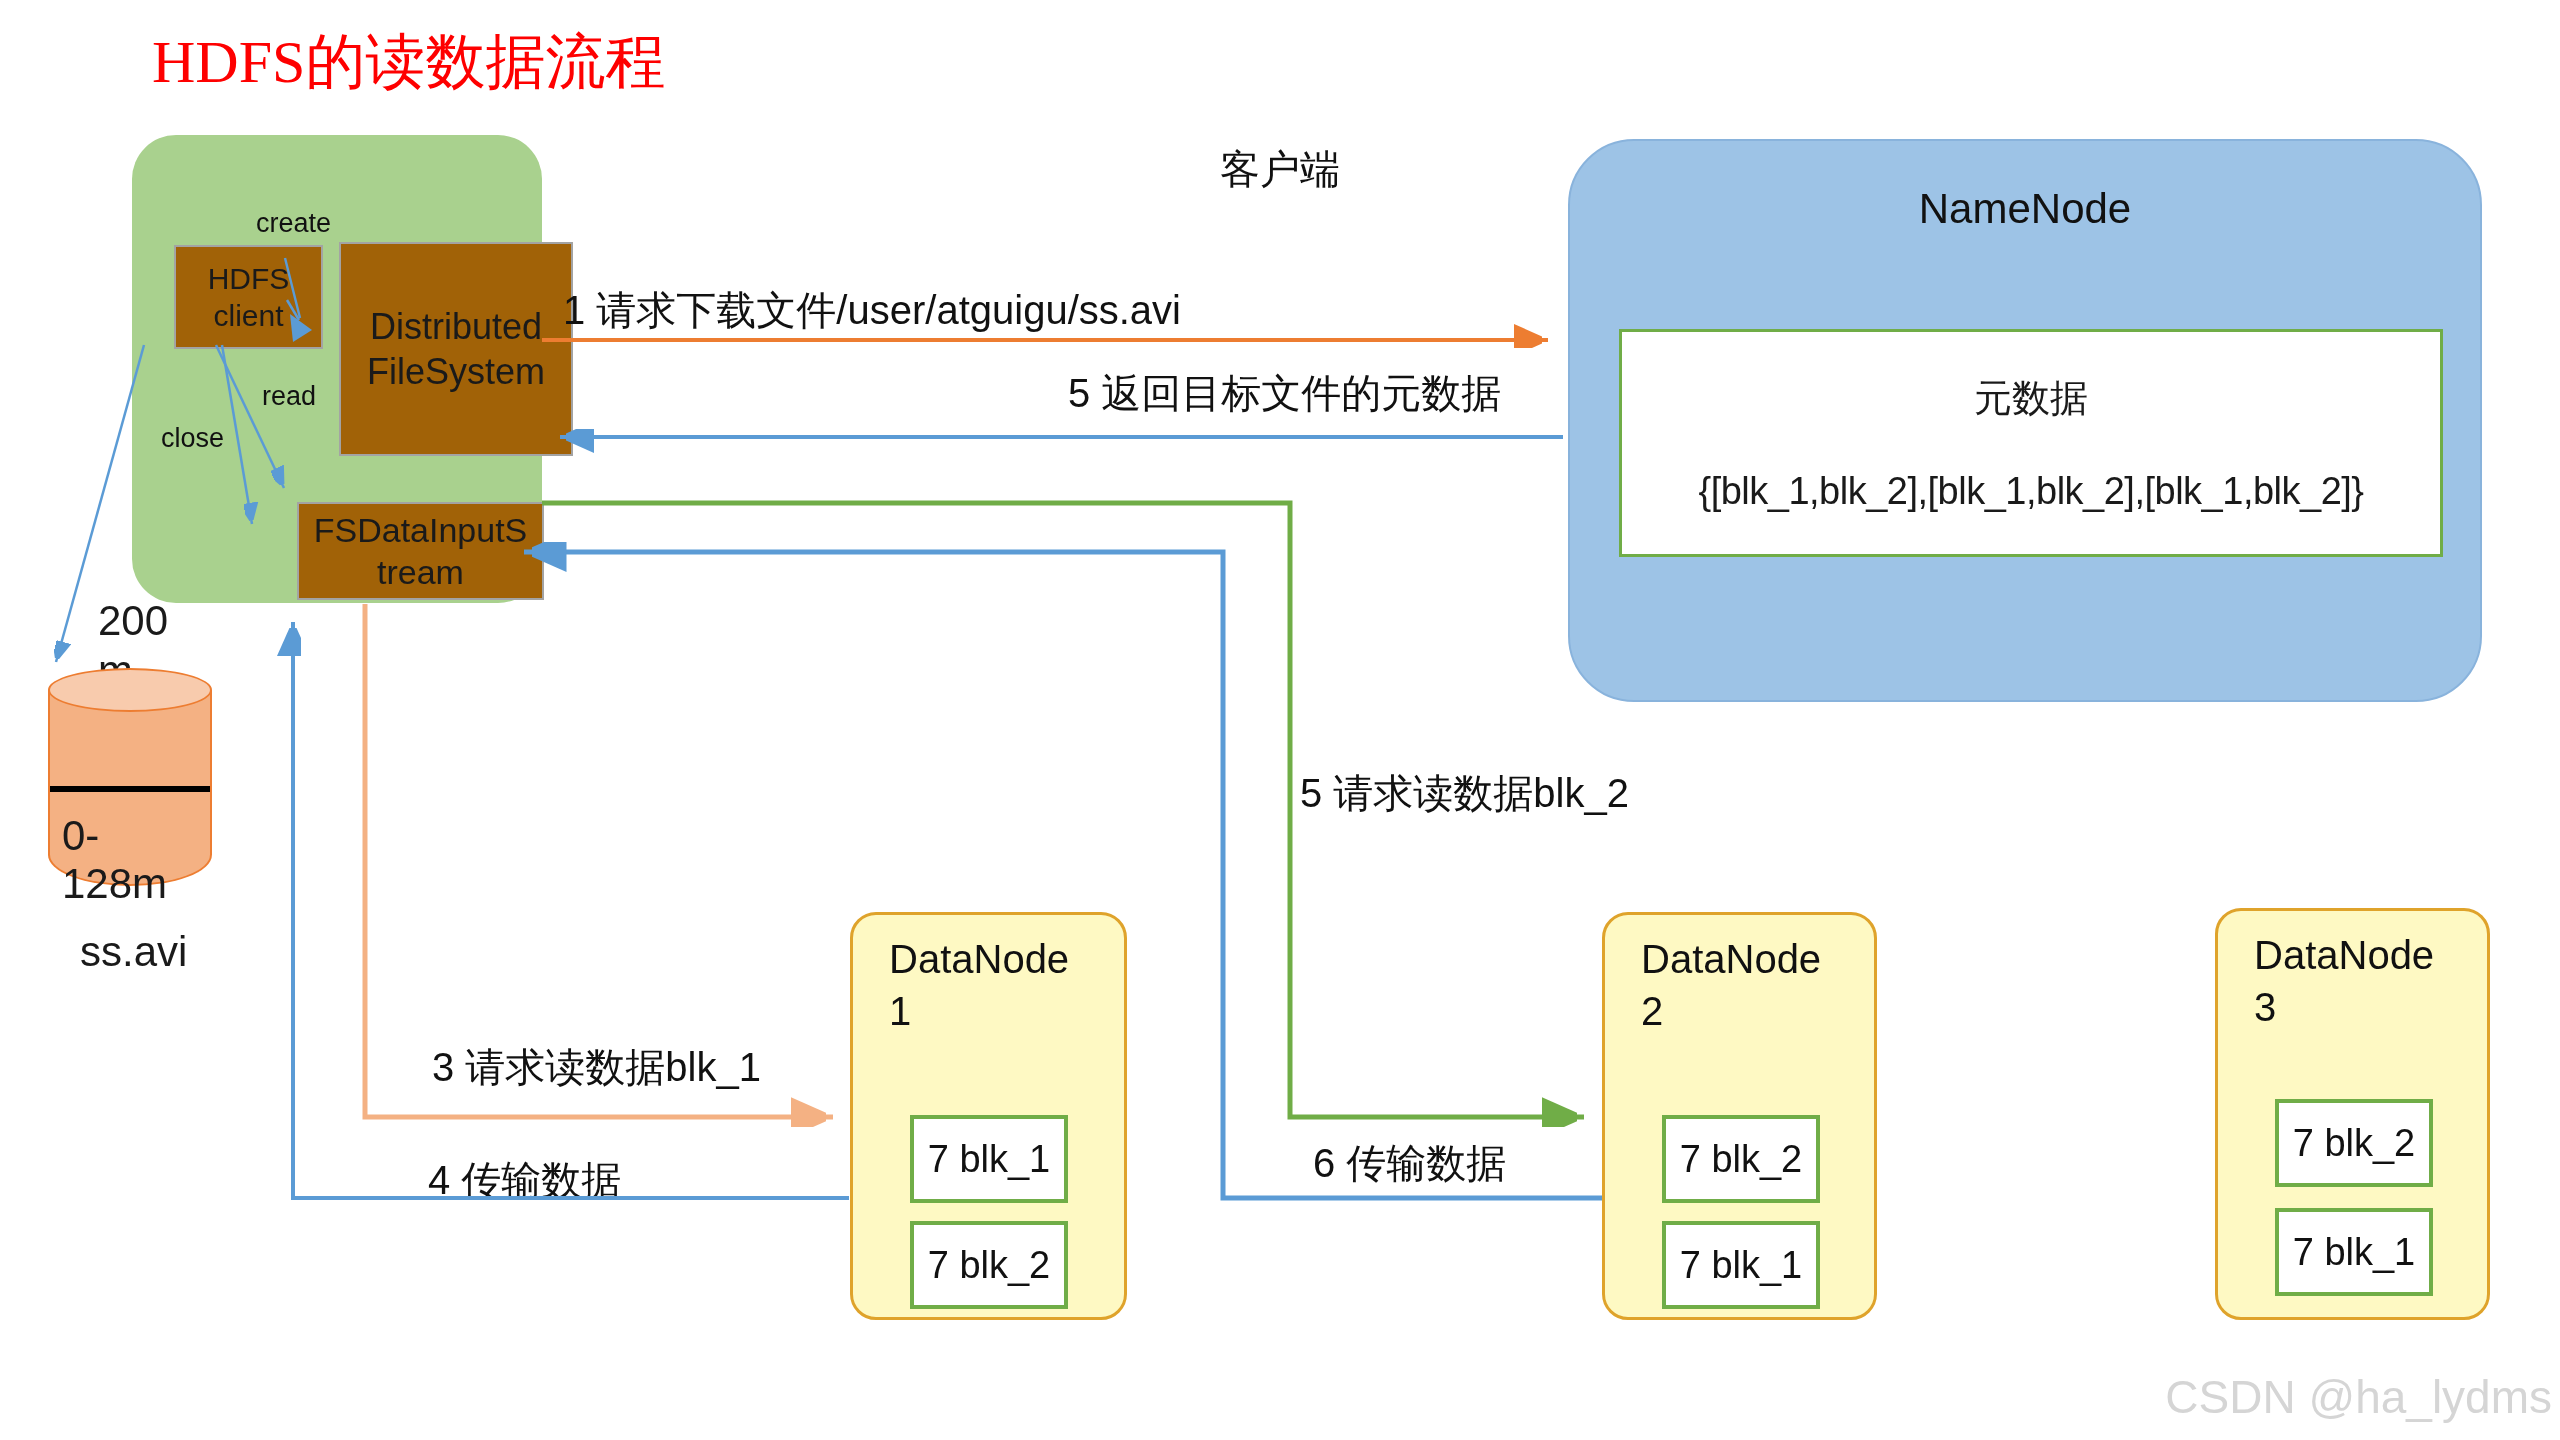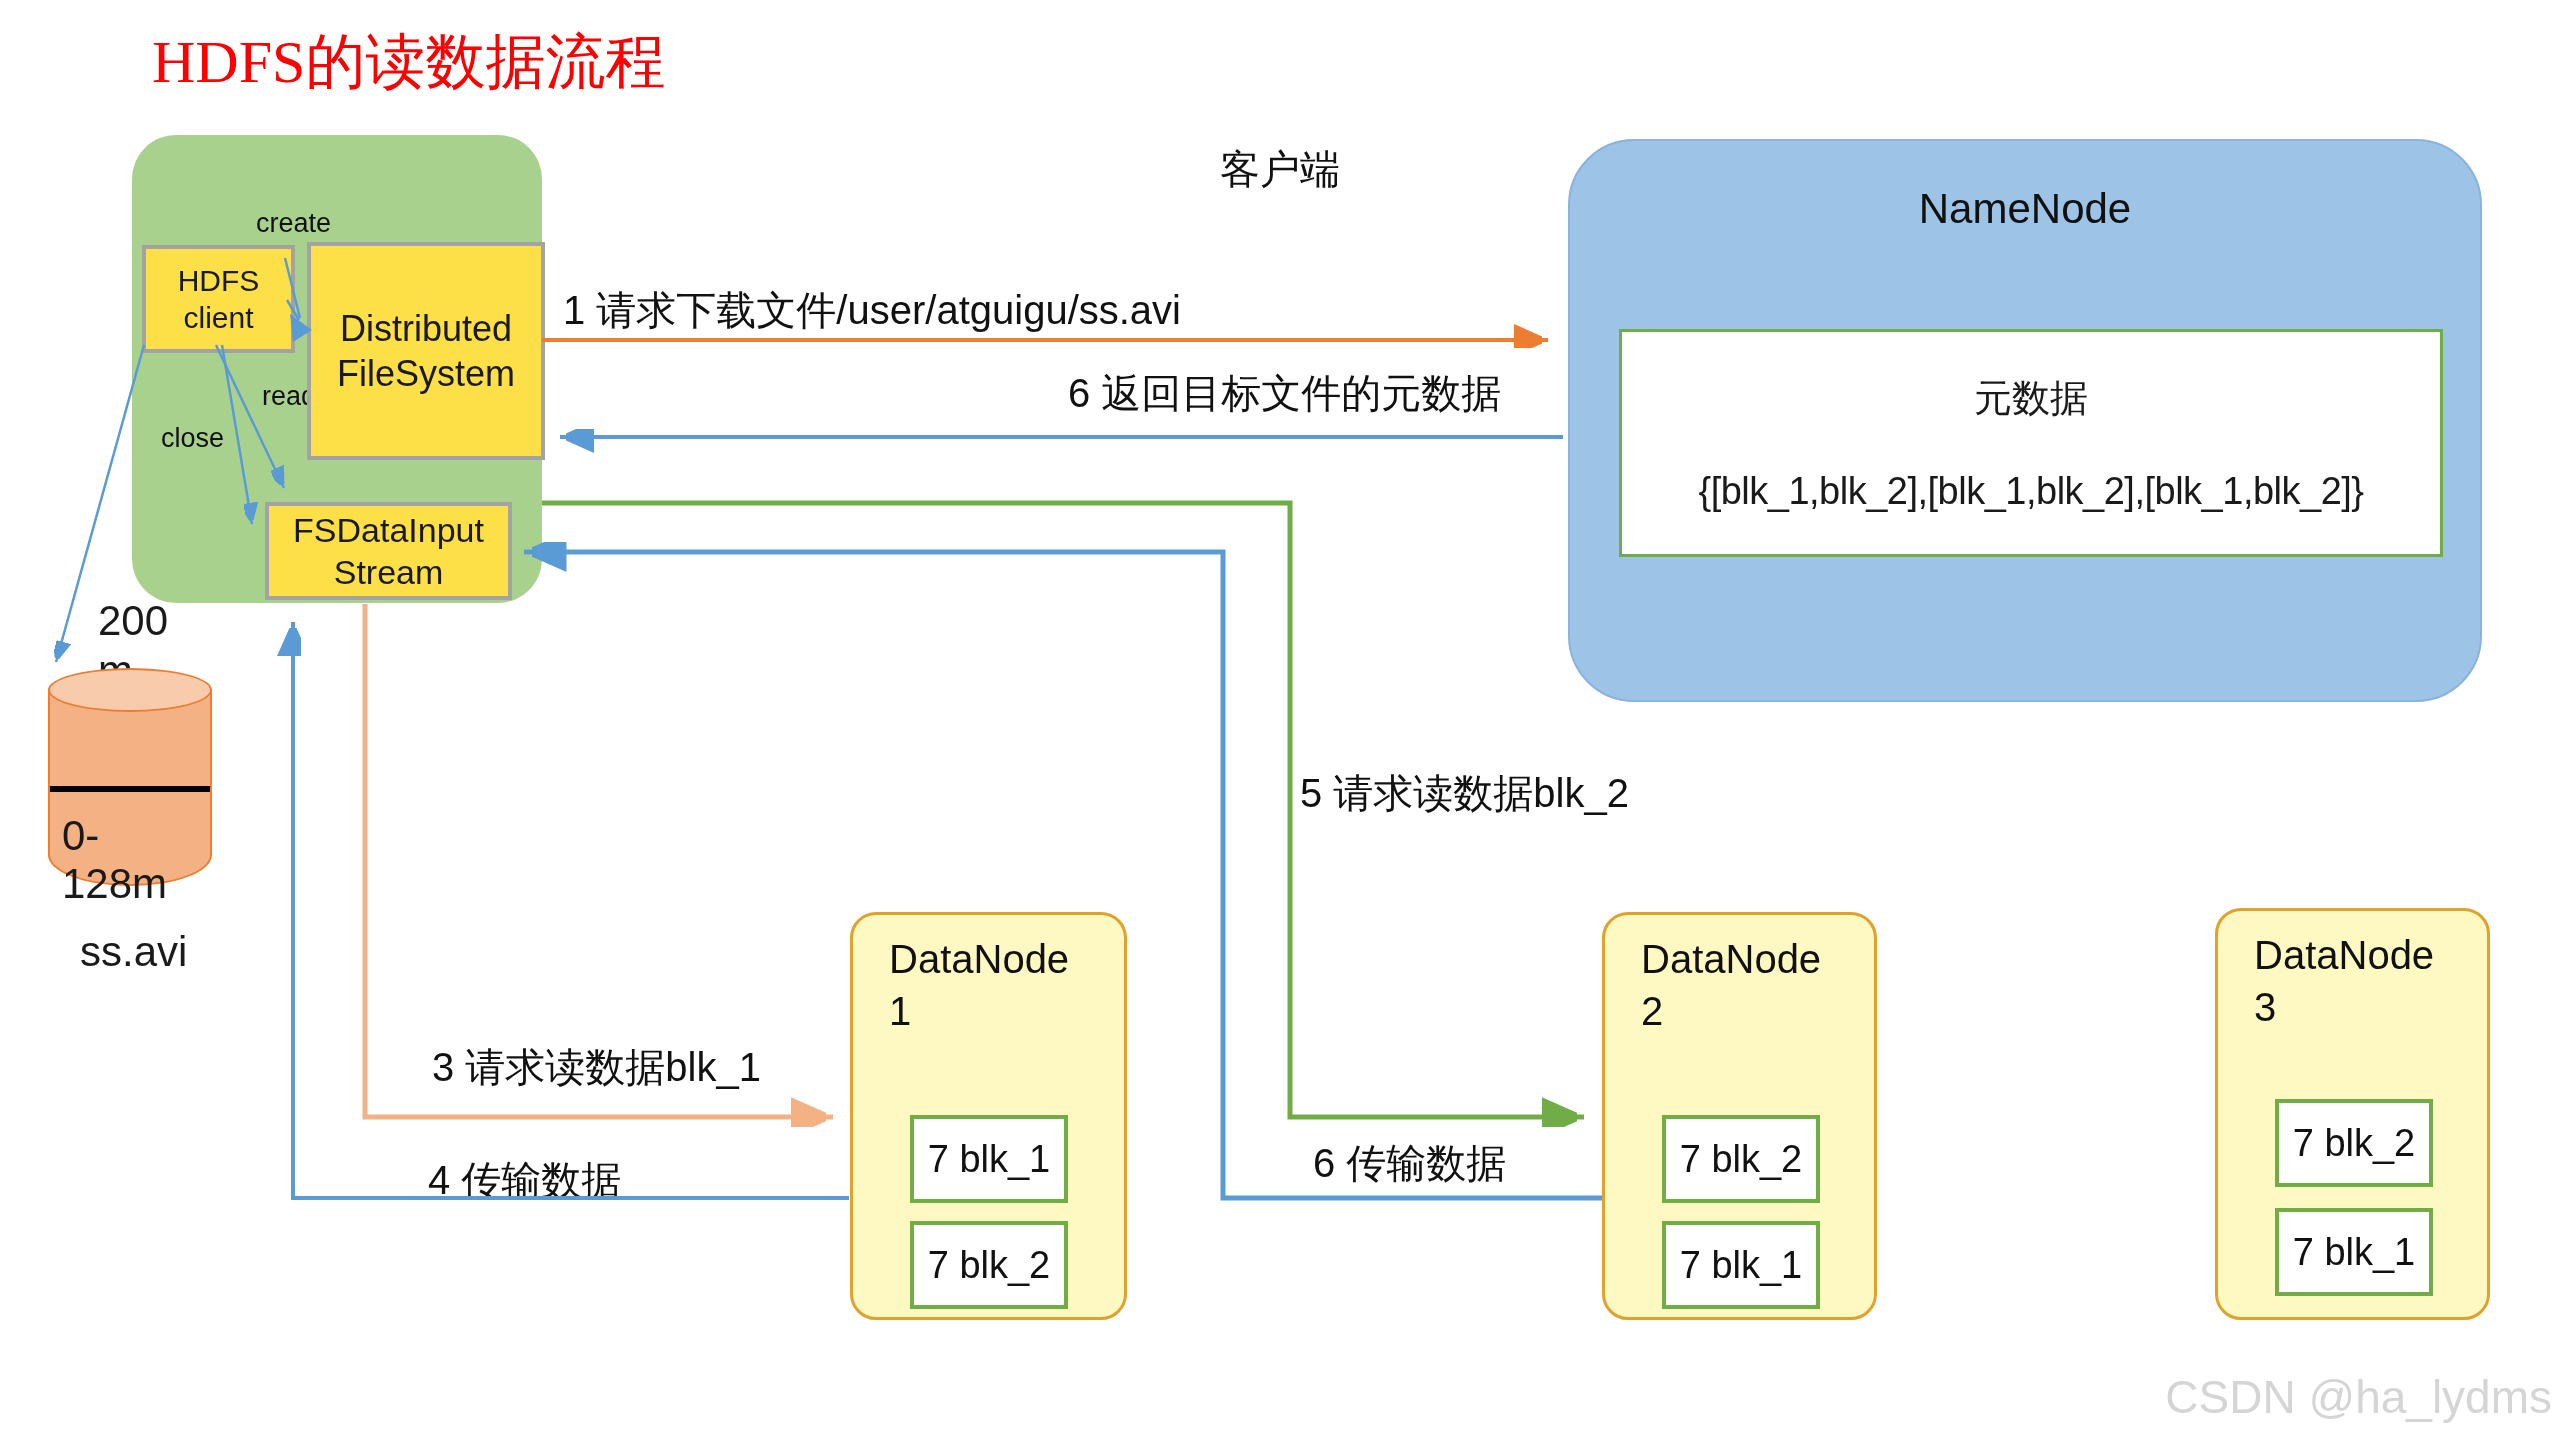--- a/index.html
+++ b/index.html
@@ -12,22 +12,22 @@
 
   
   #client-box{left:132px;top:135px;width:410px;height:468px;background:#a9d18e;border-radius:44px;}
   #client-title{left:0;right:0;top:142px;text-align:center;
       font-family:"Liberation Serif","DejaVu Serif",serif;font-size:40px;color:#111;}
   .small-lbl{font-size:27px;color:#111;}
   #create-lbl{left:256px;top:208px;}
   #read-lbl{left:238px;top:381px;margin-left:24px;}
   #close-lbl{left:161px;top:423px;}
 
-  .wbox{background:#fde047;border:4px solid #a3a3a3;display:flex;align-items:center;
-        justify-content:center;text-align:center;line-height:1.25;}
+  .wbox{background:#a16207;border:2px solid #a3a3a3;display:flex;align-items:center;
+        justify-content:center;text-align:center;line-height:1.25;margin-left:32px;}
   #hdfs-client{left:142px;top:245px;width:145px;height:100px;font-size:30px;}
   #dfs-box{left:307px;top:242px;width:230px;height:210px;font-size:36px;}
   #fsdis-box{left:265px;top:502px;width:247px;height:98px;font-size:34px;
              word-break:break-all;padding:0 14px;box-sizing:border-box;}
 
   
   #namenode{left:1568px;top:139px;width:914px;height:563px;background:#9dc3e6;
             border:2px solid #89b3dc;border-radius:66px;box-sizing:border-box;padding-left:21px;}
   #nn-title{left:0;right:0;top:44px;text-align:center;font-size:42px;color:#111;}
   #meta-box{left:49px;top:188px;width:824px;height:228px;background:#fff;
@@ -99,21 +99,21 @@
   </div>
 
   <div id="file-size-lbl" class="abs">200 m</div>
   <div id="cyl-body" class="abs"></div>
   <div id="cyl-top" class="abs"></div>
   <div id="cyl-divider" class="abs"></div>
   <div id="file-range-lbl" class="abs">0-128m</div>
   <div id="file-name-lbl" class="abs">ss.avi</div>
 
   <div id="lbl1" class="abs flow-lbl">1 请求下载文件/user/atguigu/ss.avi</div>
-  <div id="lbl2" class="abs flow-lbl">6 返回目标文件的元数据</div>
+  <div id="lbl2" class="abs flow-lbl">5 返回目标文件的元数据</div>
   <div id="lbl3" class="abs flow-lbl">3 请求读数据blk_1</div>
   <div id="lbl4" class="abs flow-lbl">4 传输数据</div>
   <div id="lbl5" class="abs flow-lbl">5 请求读数据blk_2</div>
   <div id="lbl6" class="abs flow-lbl">6 传输数据</div>
 
   <div id="dn1" class="abs dn">
     <div class="dn-title">DataNode 1</div>
     <div class="blk b1">7 blk_1</div>
     <div class="blk b2">7 blk_2</div>
   </div>

